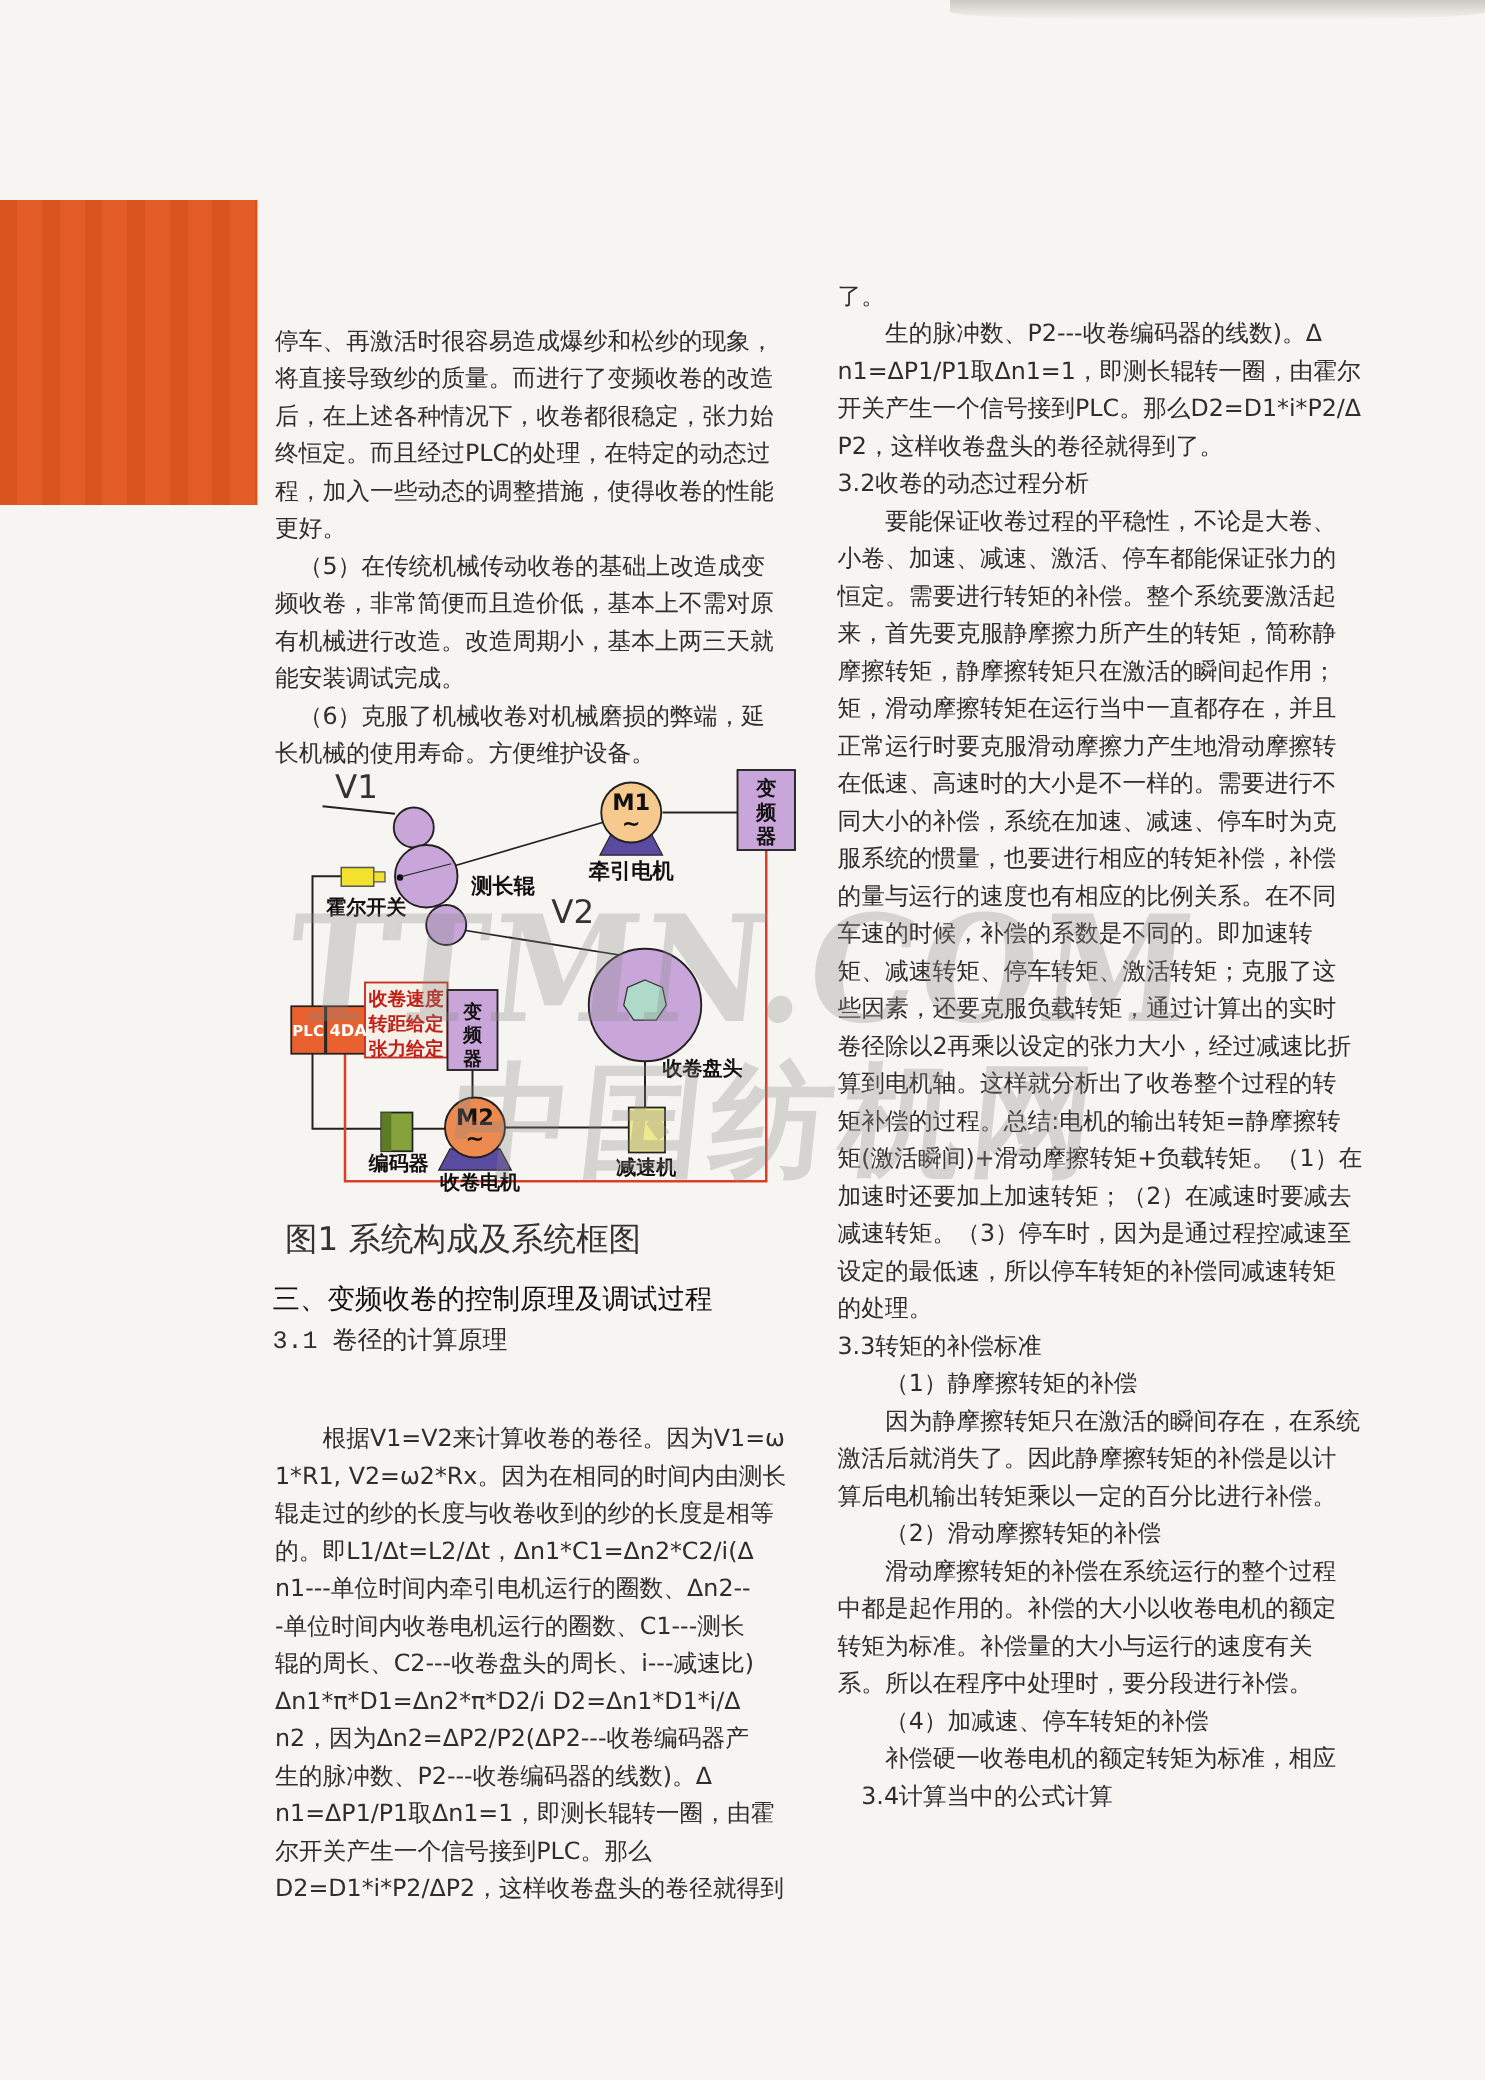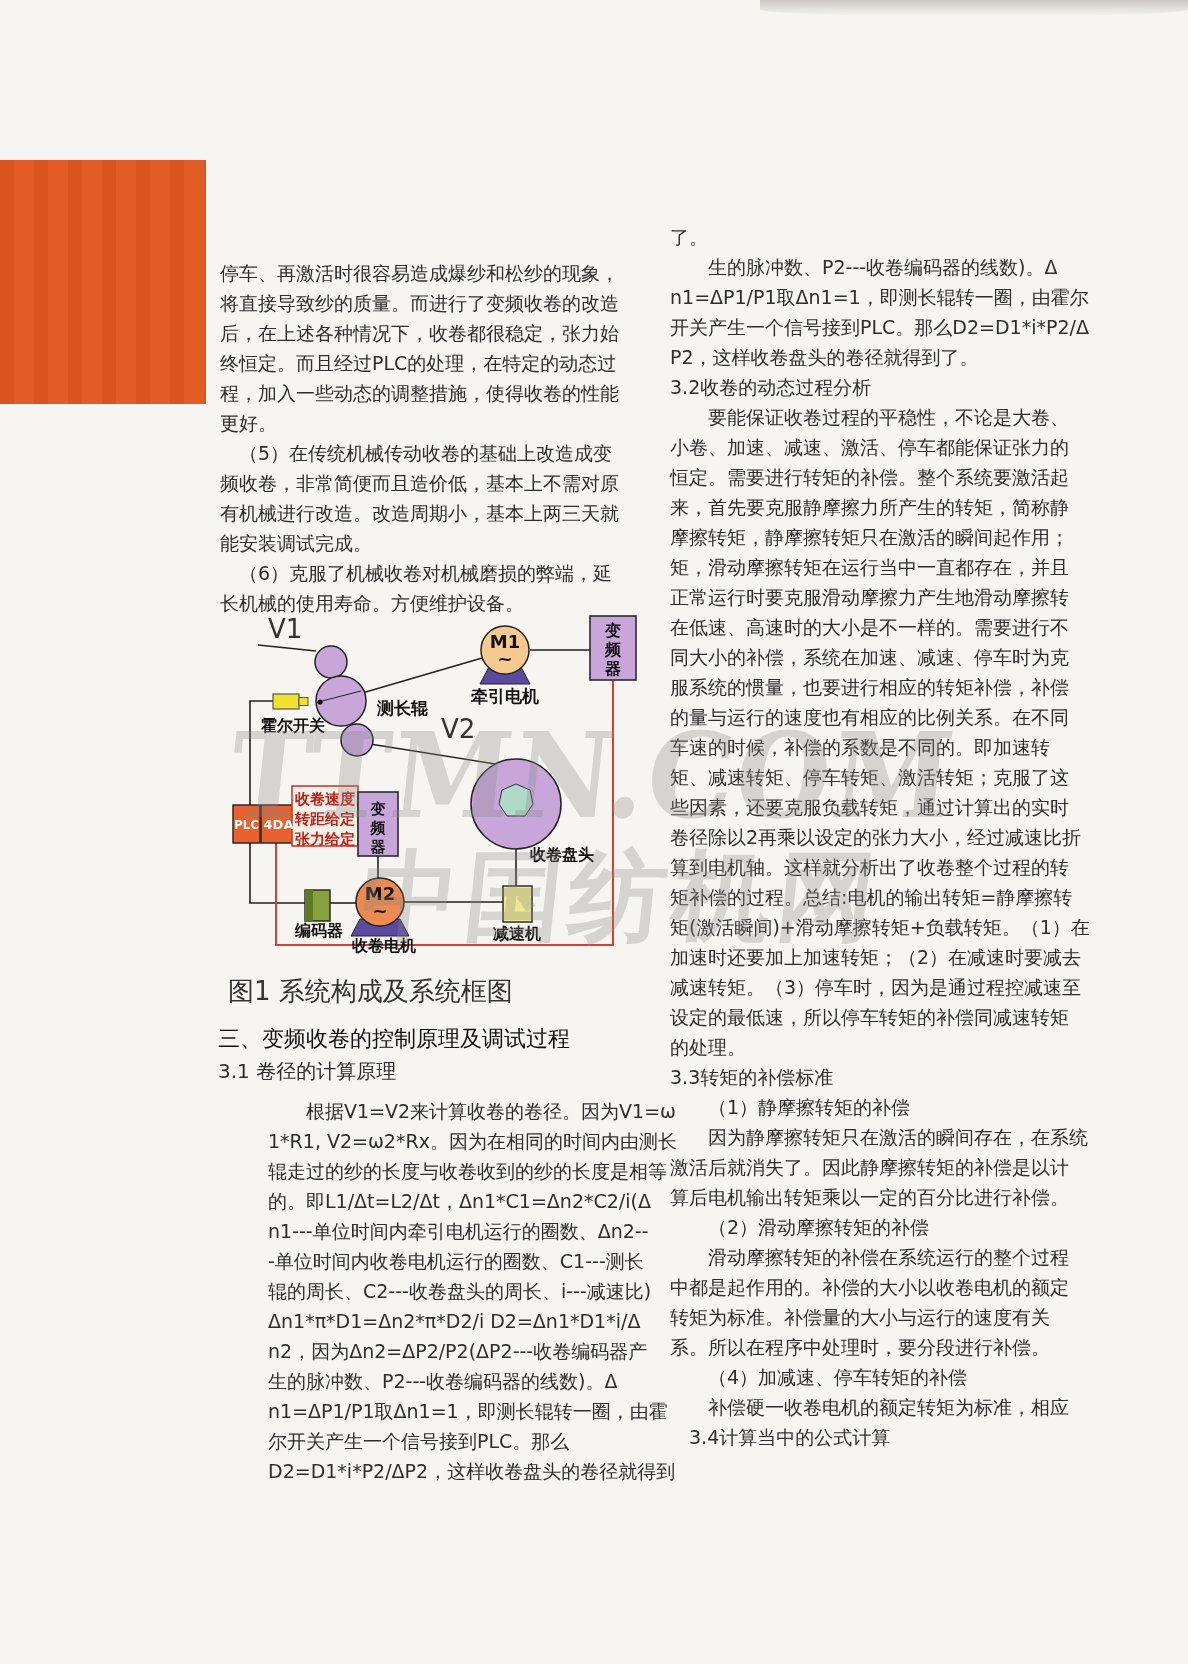--- a/index.html
+++ b/index.html
@@ -15,25 +15,25 @@
     border-radius:0 0 40% 40%;
   }
   .orange-block{
     position:absolute;left:0;top:160px;width:206px;height:244px;
     background:#e2571e;
     background-image:repeating-linear-gradient(90deg, rgba(0,0,0,0.035) 0 14px, rgba(255,255,255,0.03) 14px 34px);
   }
   .textcol{position:absolute;font-size:19px;line-height:30px;letter-spacing:0px;}
   .textcol .tline{white-space:pre;height:30px;}
   .col-left-top{left:220px;top:224px;width:400px;margin-top:34px;}
-  .col-left-bottom{left:220px;top:1096px;width:404px;margin-left:48px;}
+  .col-left-bottom{left:220px;top:1136px;width:404px;}
   .col-right{left:670px;top:222px;width:404px;}
   .fig-caption{position:absolute;left:228px;top:974px;font-size:26px;color:#333;text-align:right;}
   .sec-heading{position:absolute;left:218px;top:1024px;font-size:22px;font-weight:normal;color:#111;}
-  .sub-heading{position:absolute;left:218px;top:1058px;font-size:20px;color:#2e2e2e;}
+  .sub-heading{position:absolute;left:218px;top:1058px;font-size:20px;color:#2e2e2e;font-family:Liberation Mono, monospace;}
   .diagram{position:absolute;left:228px;top:588px;width:412px;height:372px;}
   .wm{position:absolute;pointer-events:none;z-index:5;color:rgba(135,135,135,0.30);
       font-weight:bold;white-space:nowrap;}
   .wm1{left:238px;top:706px;font-size:118px;font-family:"DejaVu Serif","Liberation Serif",serif;
        transform:skewX(-6deg) scaleX(0.92);transform-origin:left top;letter-spacing:2px;}
   .wm2{left:368px;top:832px;font-size:98px;letter-spacing:6px;
        transform:skewX(-6deg);transform-origin:left top;}
   svg text{font-family:"DejaVu Sans","Liberation Sans",sans-serif;}
 </style>
 </head>

